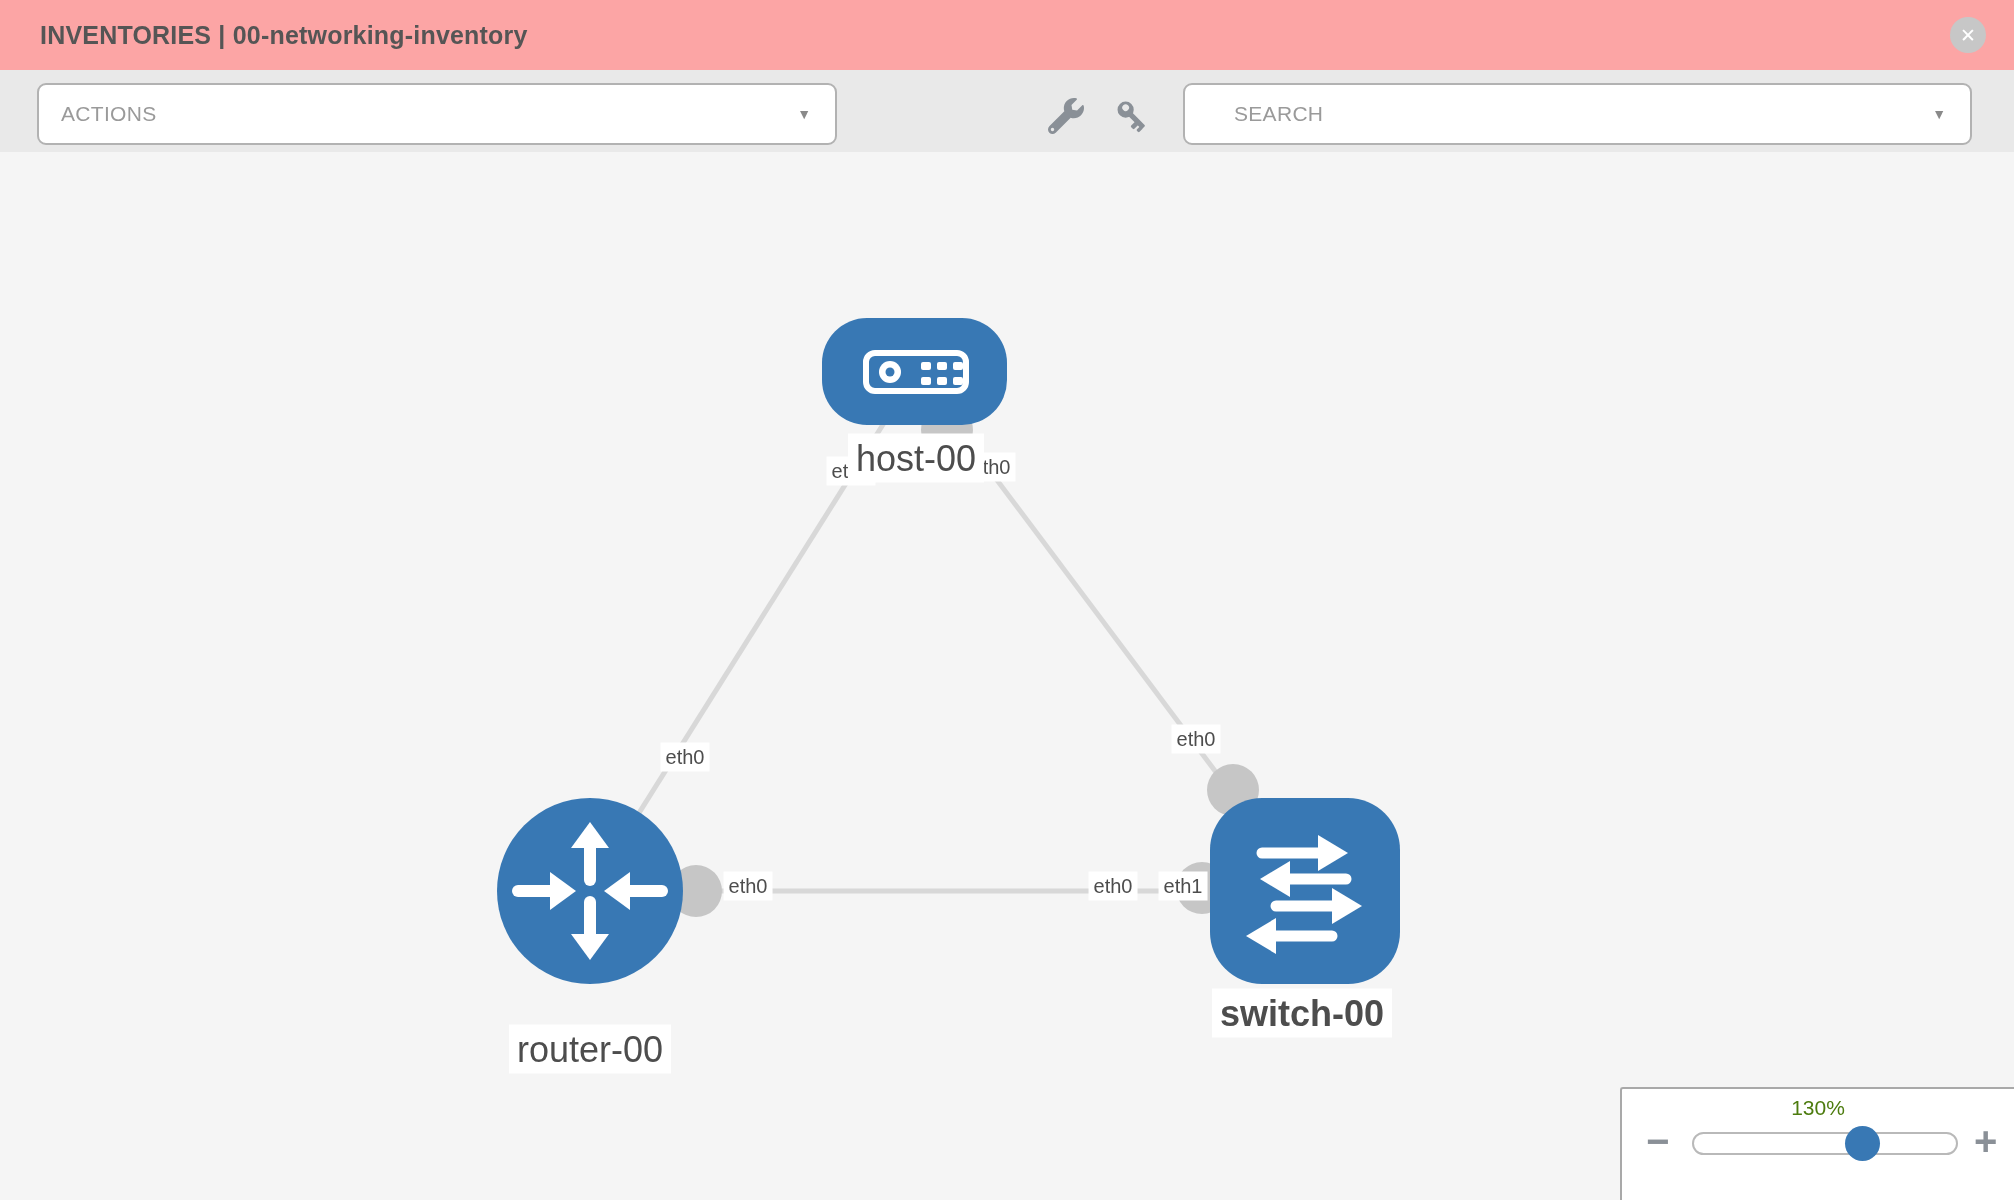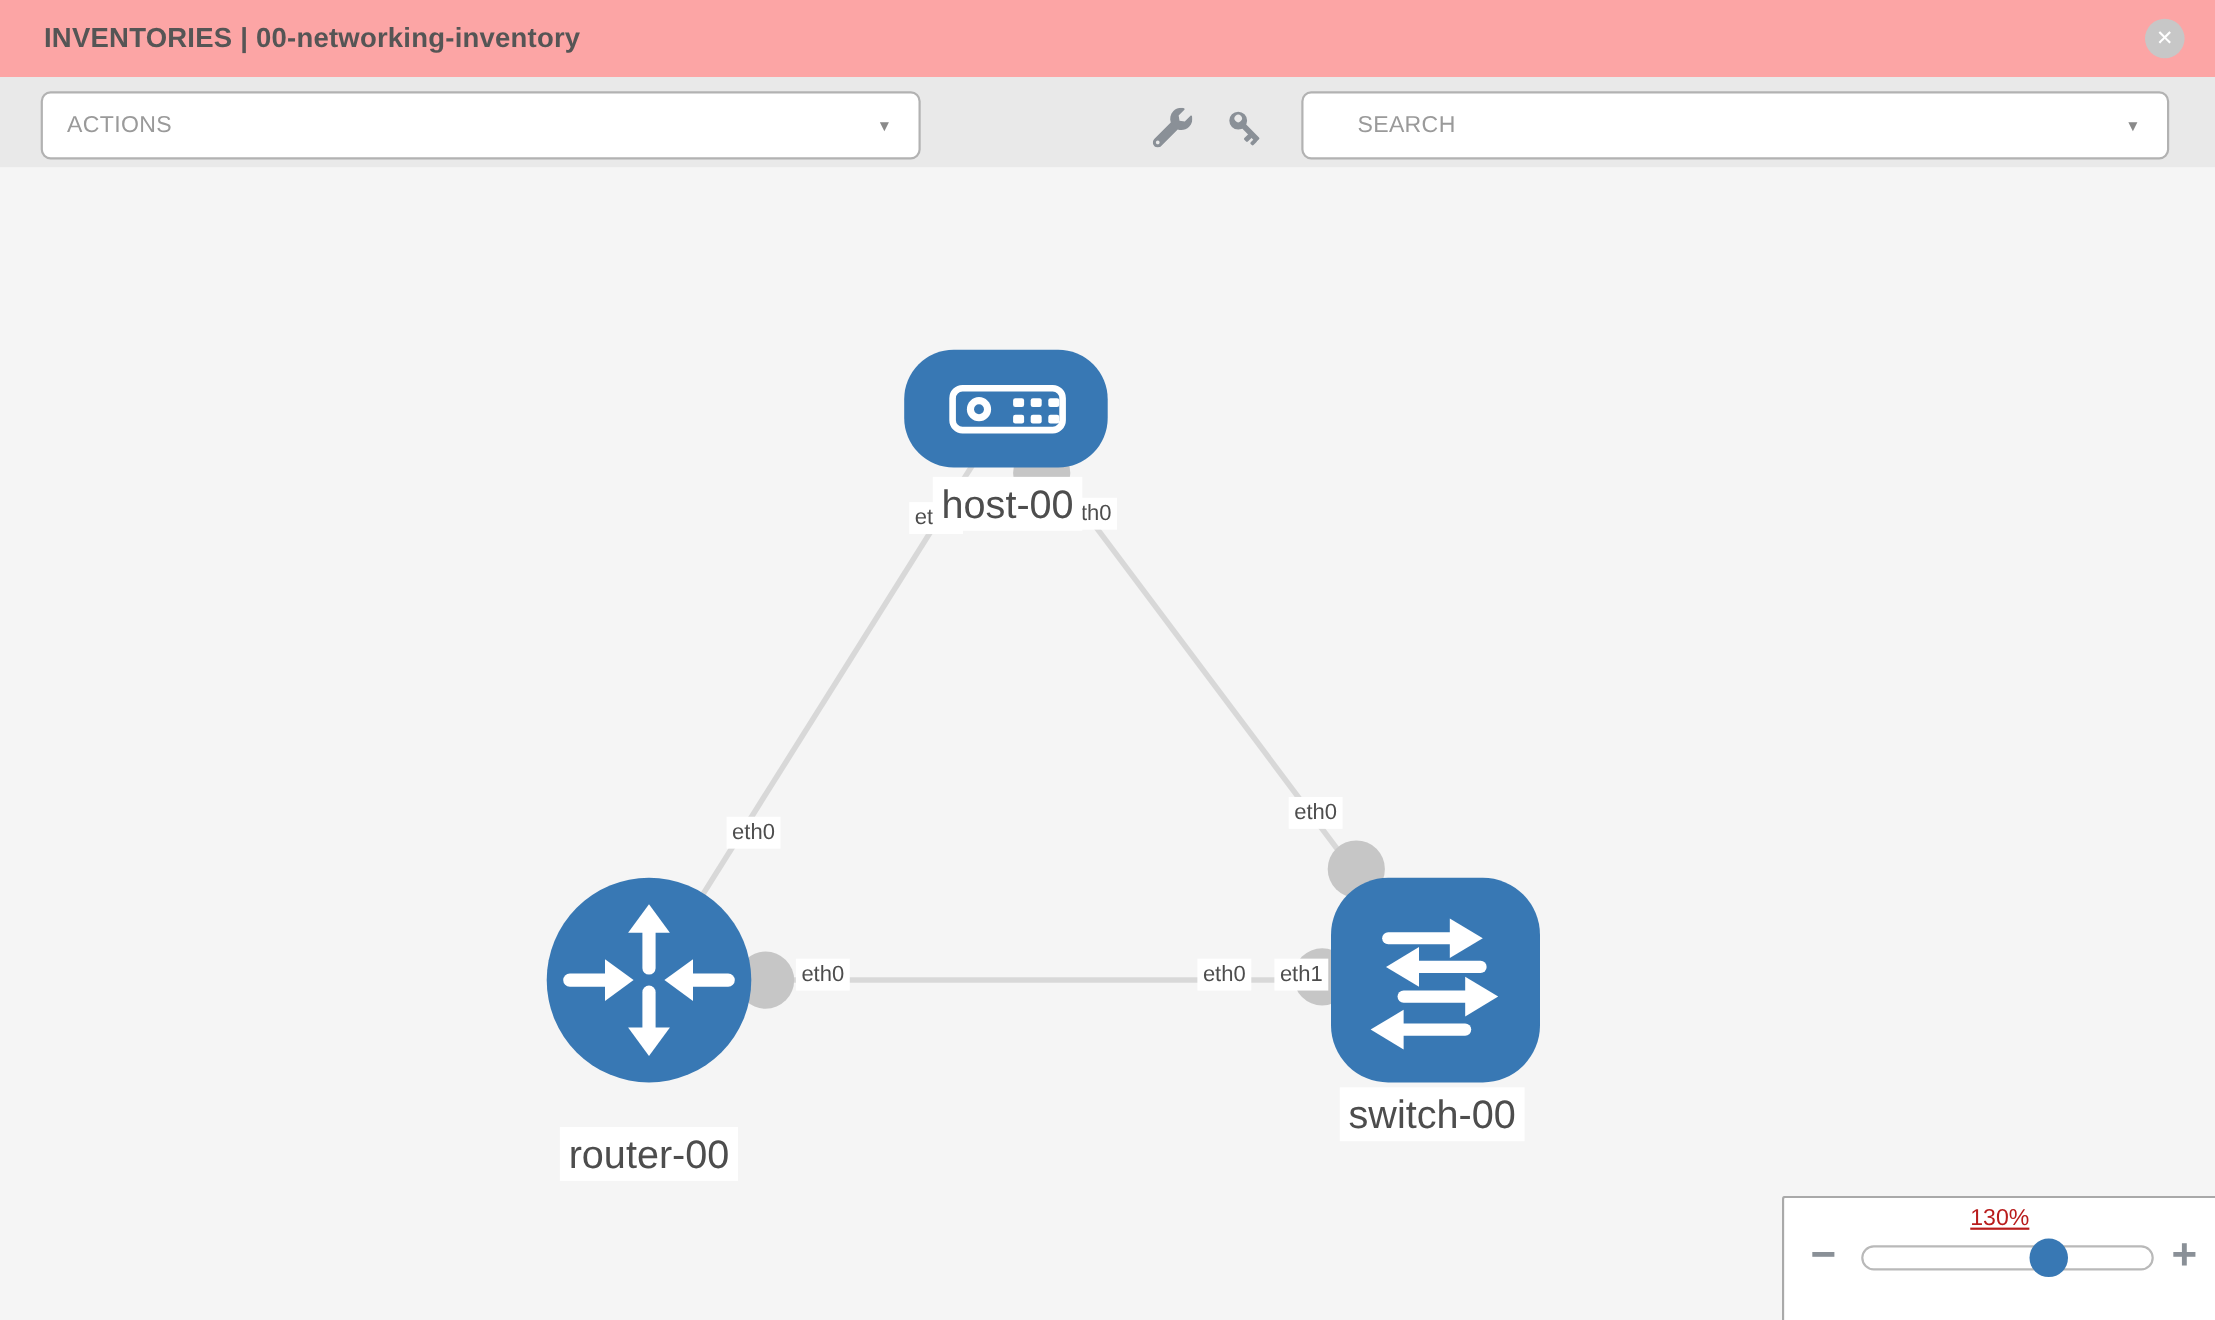--- a/index.html
+++ b/index.html
@@ -38,21 +38,21 @@
   .chip{position:absolute;transform:translate(-50%,-50%);background:#fff;color:#4d4d4d;
         white-space:nowrap;line-height:1.25;}
   .chip-if{font-size:20px;padding:2px 5px;}
   .chip-node{font-size:36px;padding:2px 8px;}
 
   
   .zoom-panel{position:absolute;left:1620px;top:1087px;width:394px;height:113px;background:#fff;
               border:2px solid #a9a9a9;border-right:none;border-bottom:none;
               border-radius:3px 0 0 0;box-sizing:border-box;}
   .zoom-level{position:absolute;left:0;top:7px;width:100%;text-align:center;
-              font-size:21px;color:#b91c1c;text-decoration:underline;}
+              font-size:21px;color:#4d7c0f;}
   .zoom-btn{position:absolute;top:30px;font-size:40px;font-weight:700;color:#8a9097;
             cursor:pointer;line-height:44px;}
   .zoom-minus{left:24px;}
   .zoom-plus{left:352px;}
   .zoom-track{position:absolute;left:70px;top:43px;width:266px;height:23px;background:#fff;
               border:2px solid #b9b9b9;border-radius:13px;box-sizing:border-box;cursor:pointer;}
   .zoom-knob{position:absolute;left:223px;top:37px;width:35px;height:35px;border-radius:50%;
              background:#3878b4;cursor:grab;}
 </style>
 </head>
@@ -162,21 +162,21 @@
     <div class="chip chip-if" style="left:851px;top:319px;">eth0</div>
     <div class="chip chip-if" style="left:991px;top:315px;">eth0</div>
     <div class="chip chip-if" style="left:685px;top:605px;">eth0</div>
     <div class="chip chip-if" style="left:1196px;top:587px;">eth0</div>
     <div class="chip chip-if" style="left:748px;top:734px;">eth0</div>
     <div class="chip chip-if" style="left:1113px;top:734px;">eth0</div>
     <div class="chip chip-if" style="left:1141px;top:734px;margin-left:42px;">eth1</div>
 
     <div class="chip chip-node" style="left:916px;top:306px;">host-00</div>
     <div class="chip chip-node" style="left:590px;top:897px;">router-00</div>
-    <div class="chip chip-node" style="left:1302px;top:861px;">switch-00</div>
+    <div class="chip chip-node" style="left:1302px;top:861px;font-weight:bold;">switch-00</div>
   </div>
 
   <div class="zoom-panel">
     <div class="zoom-level">130%</div>
     <div class="zoom-btn zoom-minus">
       <span>−</span>
     </div>
     <div class="zoom-track"></div>
     <div class="zoom-knob"></div>
     <div class="zoom-btn zoom-plus">

